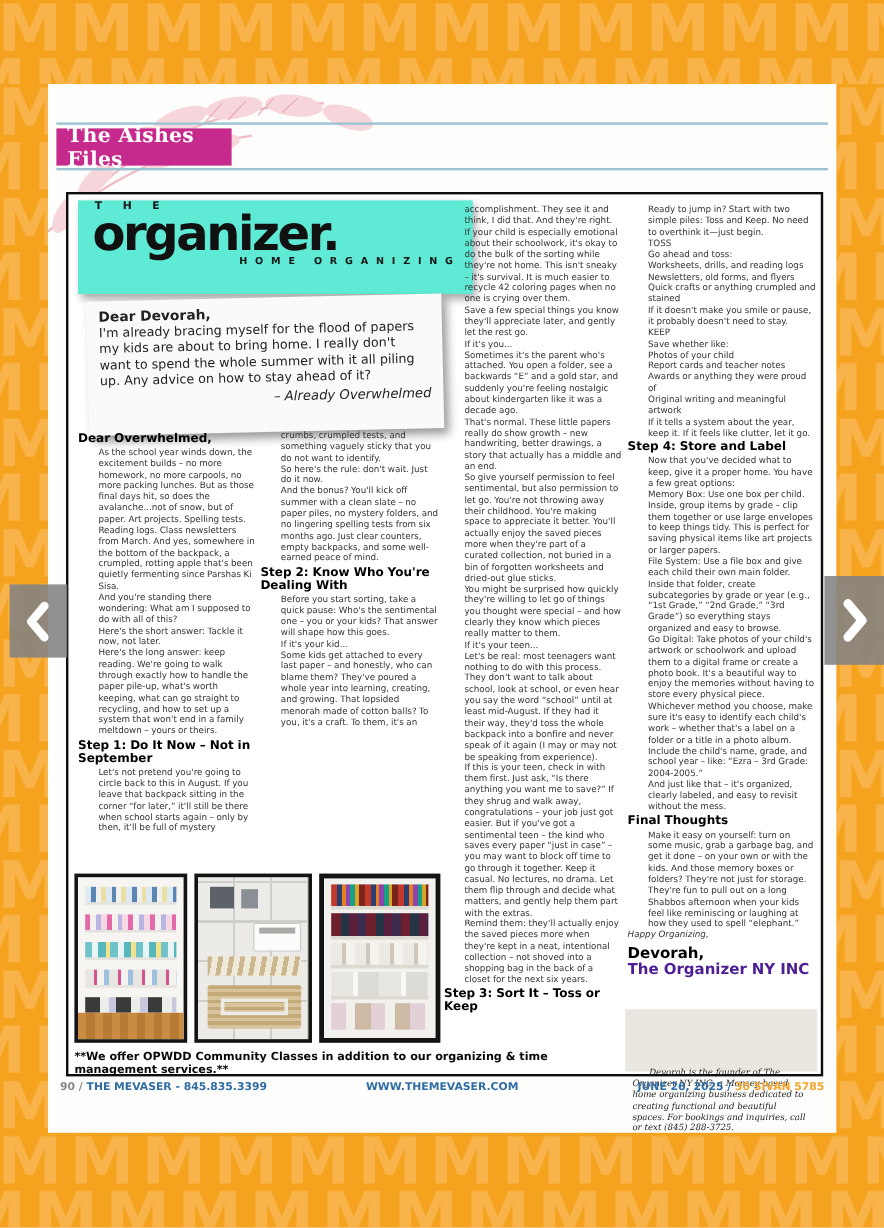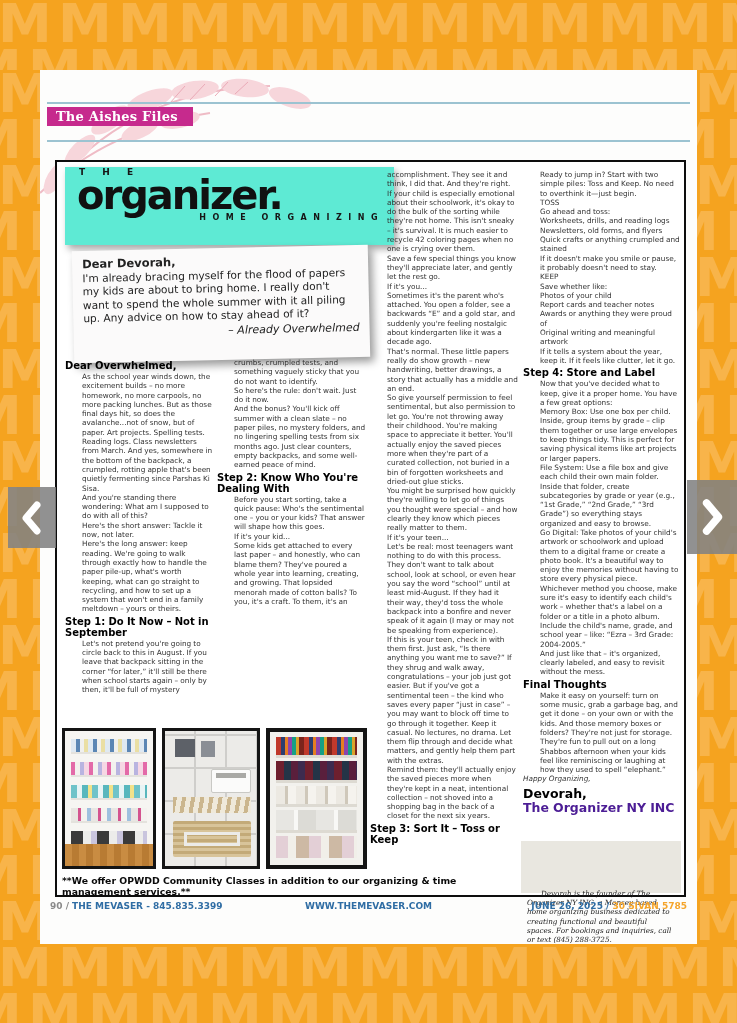--- a/index.html
+++ b/index.html
@@ -5,22 +5,22 @@
   html,body{margin:0;padding:0;}
   body{width:737px;height:1023px;position:relative;overflow:hidden;background:#f5a31f;
        font-family:"DejaVu Sans",sans-serif;}
   .patsvg{position:absolute;display:block;}
   
   #page{position:absolute;left:40px;top:70px;width:657px;height:874px;background:#fdfdfc;}
   #floral{position:absolute;left:-20px;top:-12px;width:330px;height:150px;pointer-events:none;}
   .blue-rule{position:absolute;left:7px;width:643px;height:2px;background:#9cc3d1;}
   #rule-top{top:32px;}
   #rule-bottom{top:70px;}
-  #section-band{position:absolute;left:7px;top:37px;width:146px;height:19px;background:#c62a8d;
-      color:#fff;font-family:"DejaVu Serif",serif;font-weight:bold;font-size:13px;
+  #section-band{position:absolute;left:7px;top:37px;width:146px;height:31px;background:#c62a8d;
+      color:#fff;font-family:"DejaVu Serif",serif;font-weight:bold;font-size:17px;
       display:flex;align-items:center;padding-left:9px;box-sizing:border-box;letter-spacing:.2px;}
   
   #article{position:absolute;left:15px;top:90px;width:631px;height:737px;background:#fff;
       border:2.5px solid #0d0d0d;box-sizing:border-box;}
   
   #masthead{position:absolute;left:8px;top:5px;width:329px;height:78px;background:#5eead4;
       box-shadow:3px 4px 7px rgba(0,0,0,.35);padding:0 10px;box-sizing:border-box;}
   #masthead .the{font-size:9px;letter-spacing:7px;font-weight:bold;color:#161616;margin-left:4px;}
   #masthead .brand{font-size:40px;font-weight:800;letter-spacing:-2px;color:#111;line-height:36px;margin-left:2px;}
   #masthead .tagline{font-size:8px;letter-spacing:6.5px;font-weight:bold;color:#161616;text-align:right;margin-top:0px;}

